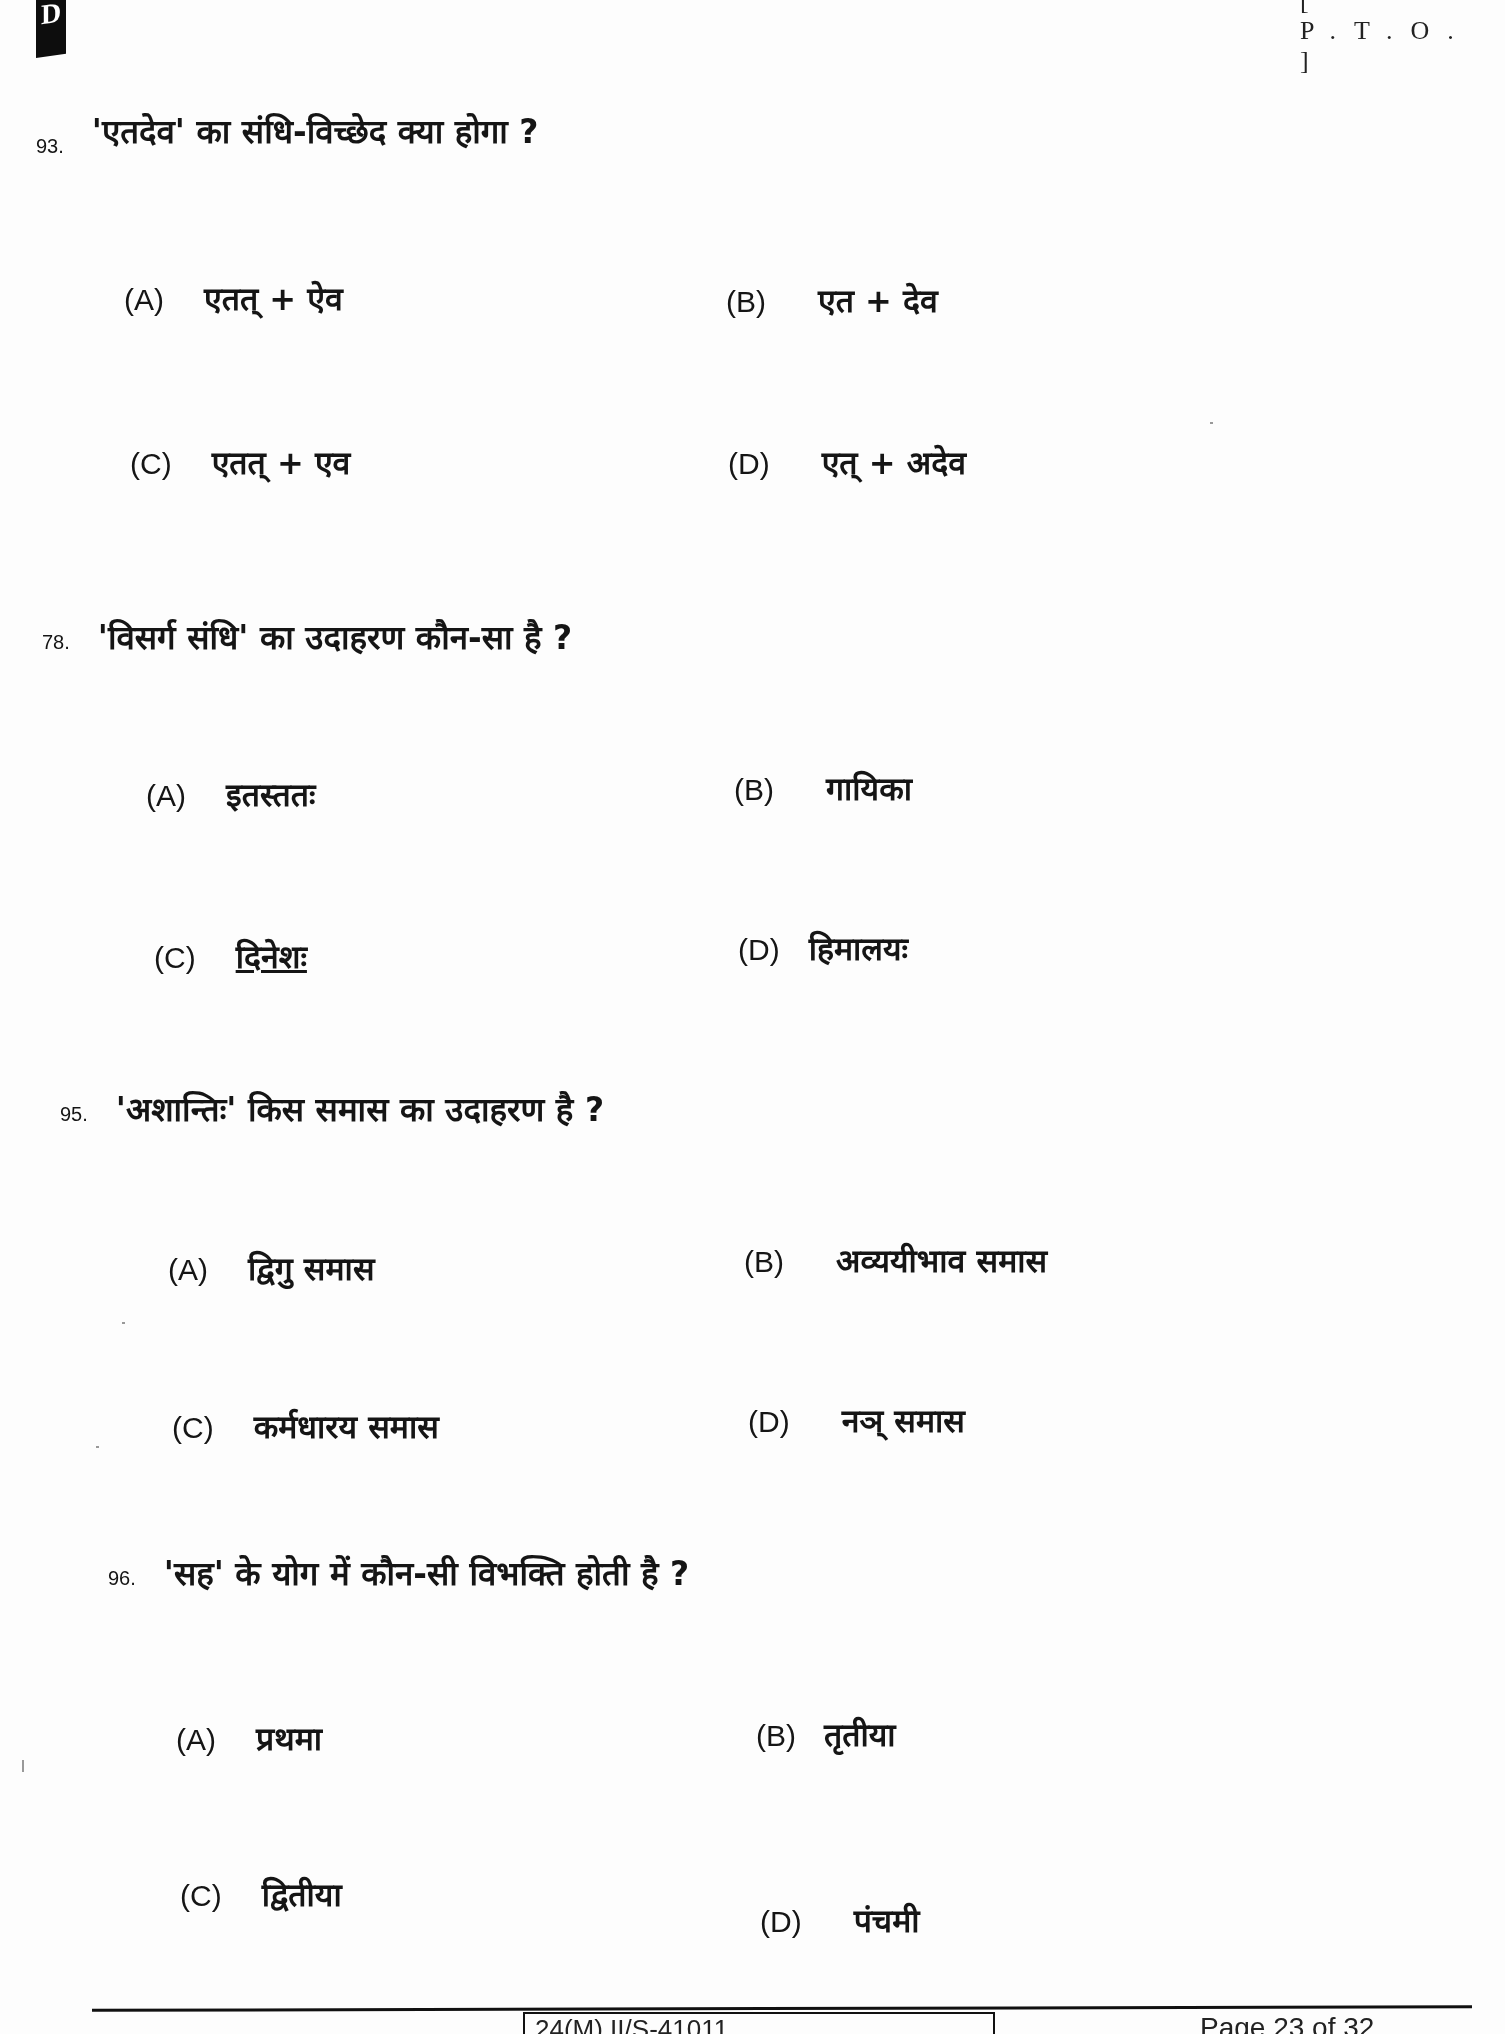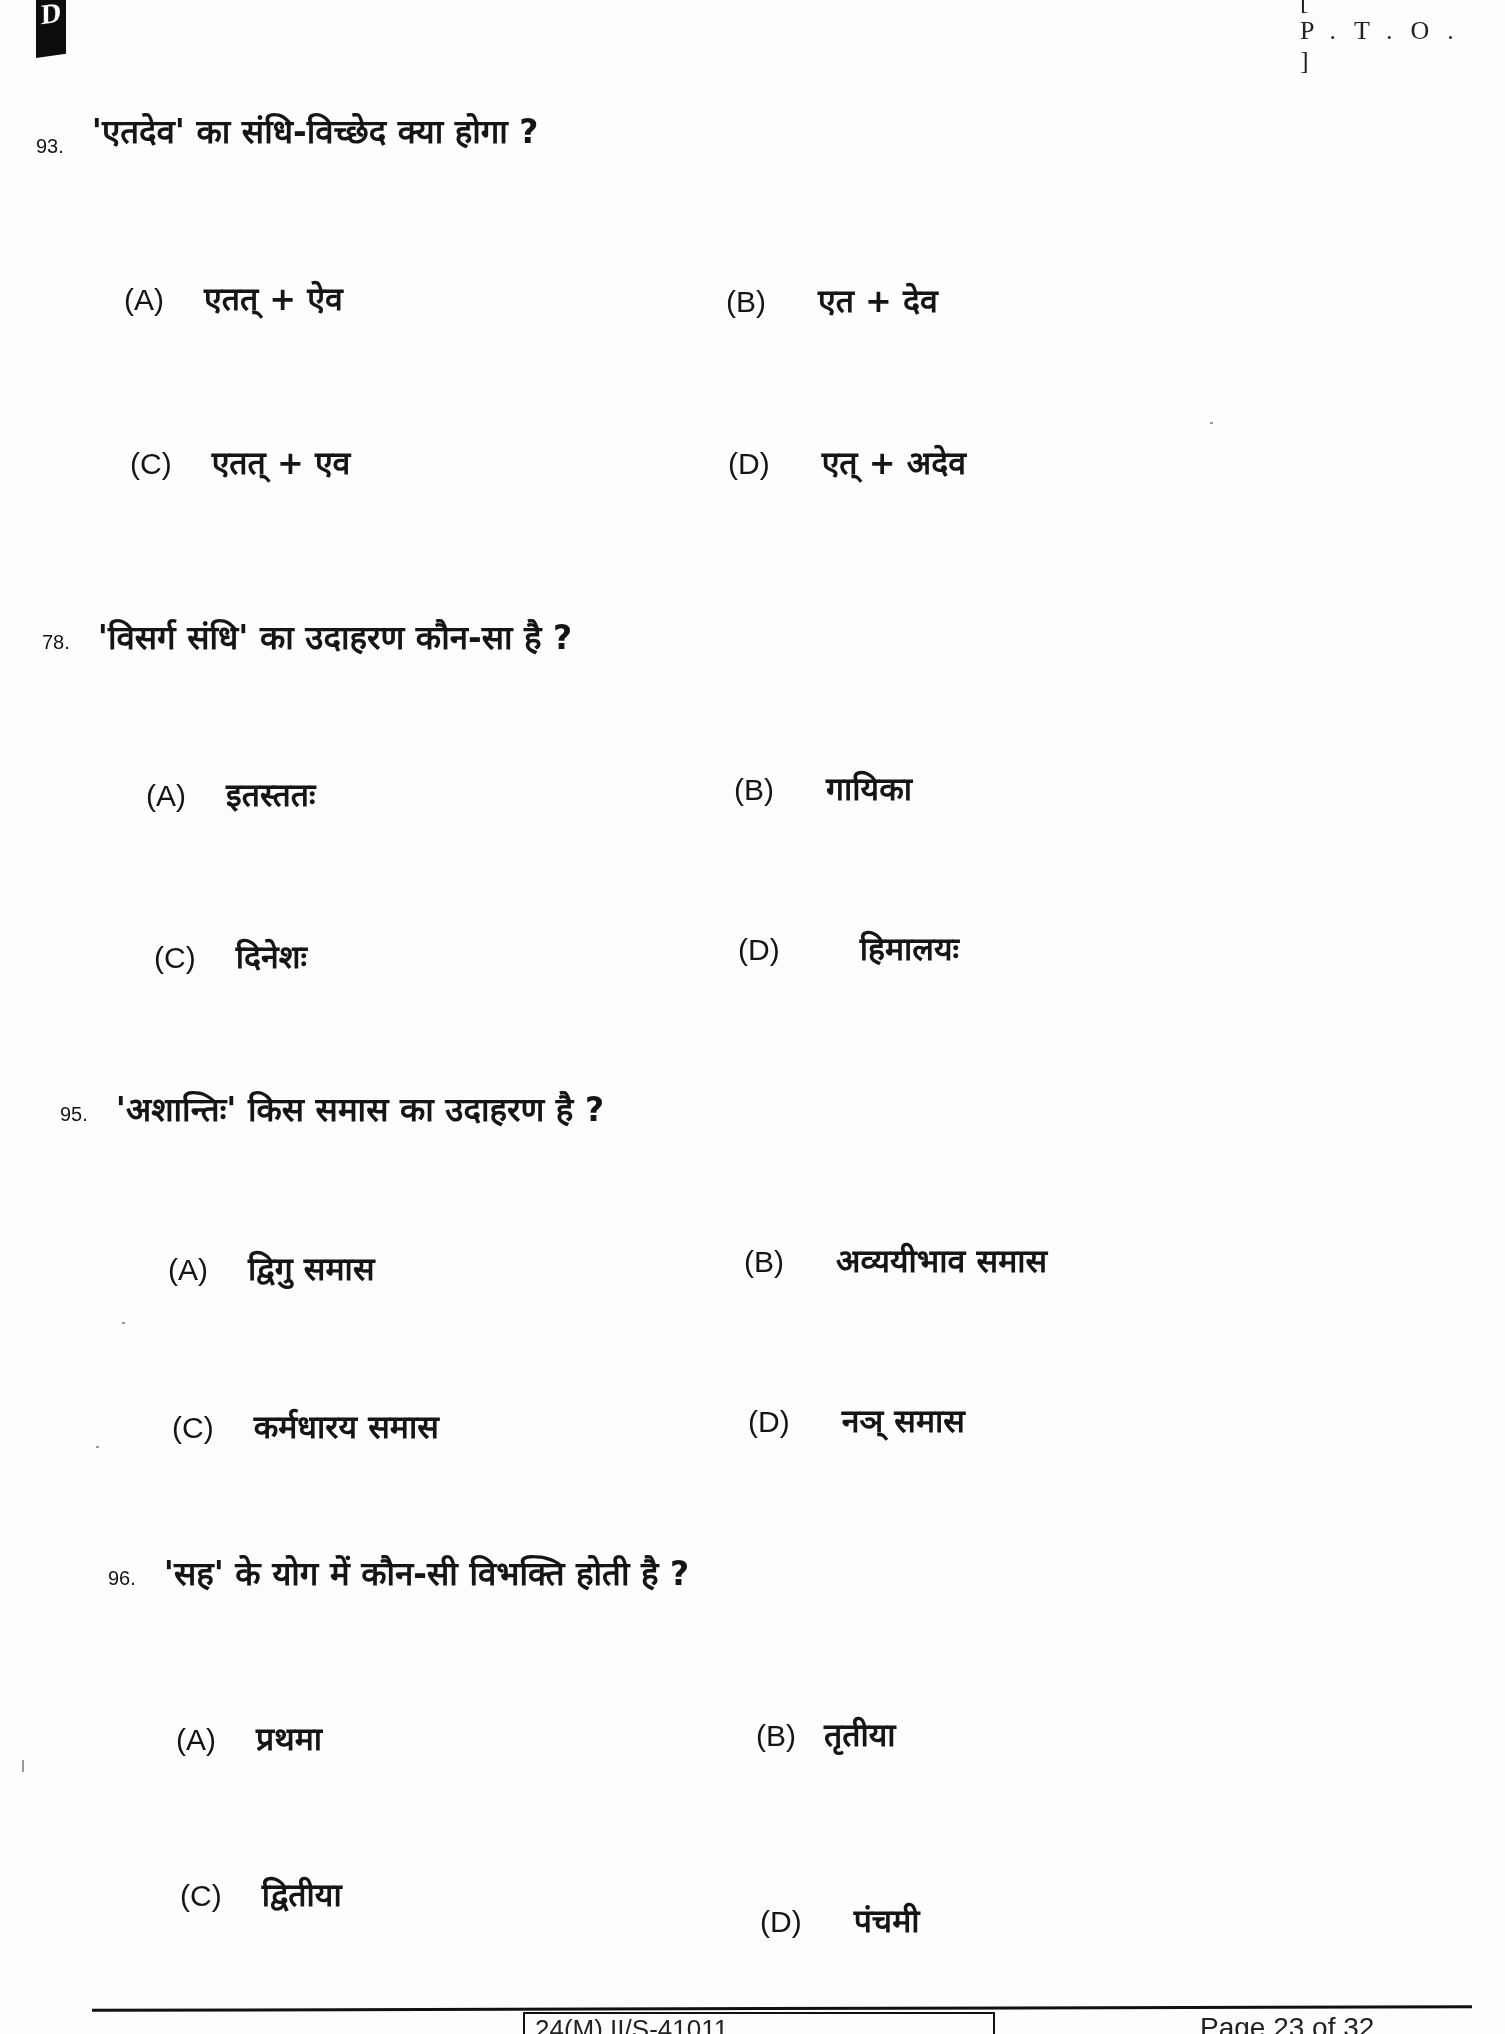--- a/index.html
+++ b/index.html
@@ -64,25 +64,25 @@
 
 <div class="q" style="left:42px; top:614px;">
   <span class="num">78.</span><span class="text">'विसर्ग संधि' का उदाहरण कौन-सा है ?</span>
 </div>
 <div class="opt" style="left:146px; top:772px;">
   <span class="lbl">(A)</span><span class="val">इतस्ततः</span>
 </div>
 <div class="opt" style="left:734px; top:766px;">
   <span class="lbl">(B)</span><span class="val" style="margin-left:52px">गायिका</span>
 </div>
-<div class="opt" style="left:154px; top:934px;">
+<div class="opt" style="left:154px; top:934px;text-decoration:underline;">
   <span class="lbl">(C)</span><span class="val">दिनेशः</span>
 </div>
 <div class="opt" style="left:738px; top:926px;">
-  <span class="lbl">(D)</span><span class="val" style="margin-left:80px">हिमालयः</span>
+  <span class="lbl">(D)</span><span class="val" style="margin-left:29px">हिमालयः</span>
 </div>
 
 <div class="q" style="left:60px; top:1086px;">
   <span class="num">95.</span><span class="text">'अशान्तिः' किस समास का उदाहरण है ?</span>
 </div>
 <div class="opt" style="left:168px; top:1246px;">
   <span class="lbl">(A)</span><span class="val">द्विगु समास</span>
 </div>
 <div class="opt" style="left:744px; top:1238px;">
   <span class="lbl">(B)</span><span class="val" style="margin-left:52px">अव्ययीभाव समास</span>

